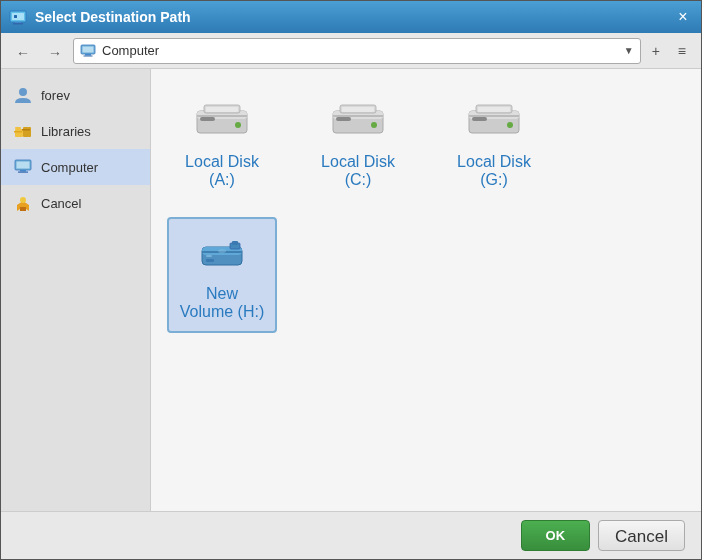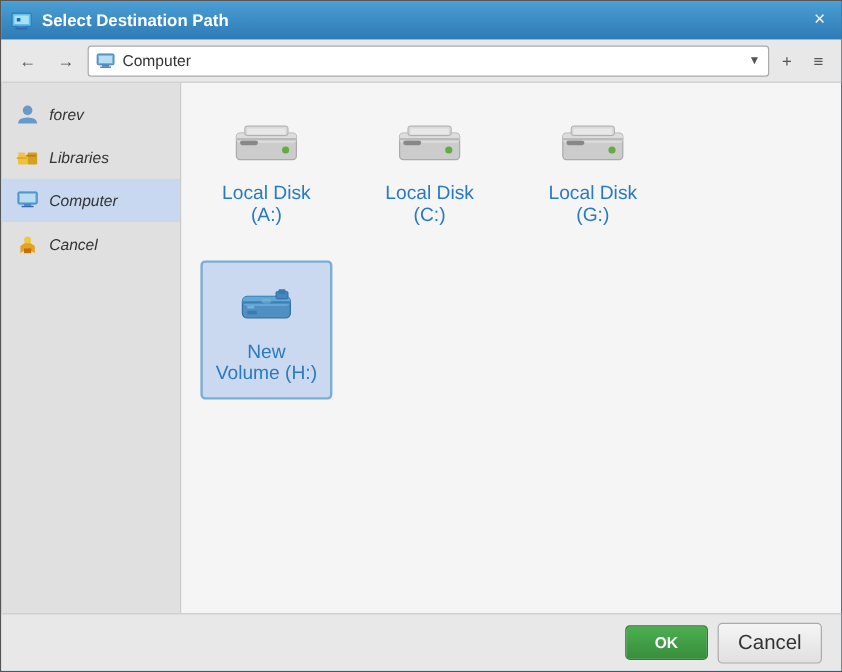--- a/index.html
+++ b/index.html
@@ -128,21 +128,20 @@
       padding: 8px 0;
     }
     .sidebar-item {
       display: flex;
       align-items: center;
       padding: 8px 12px;
       cursor: pointer;
       color: #333;
       gap: 8px;
       border-radius: 0;
-      font-style: italic;
     }
     .sidebar-item.active { background: #c8d8f0; }
     .sidebar-item-icon {
       width: 20px;
       height: 20px;
       flex-shrink: 0;
     }
     .sidebar-item-label {
       font-size: 13px;
     }
@@ -183,21 +182,20 @@
       font-size: 16px;
       color: #2a7abf;
       text-align: center;
     }
 
     
     .bottom-bar {
       background: #e8e8e8;
       border-top: 1px solid #ccc;
       display: flex;
-      align-items: center;
       justify-content: flex-end;
       padding: 8px 16px;
       gap: 8px;
       height: 48px;
       flex-shrink: 0;
     }
     .btn-ok {
       background: linear-gradient(to bottom, #4caf50, #388e3c);
       color: white;
       border: 1px solid #2e7d32;

